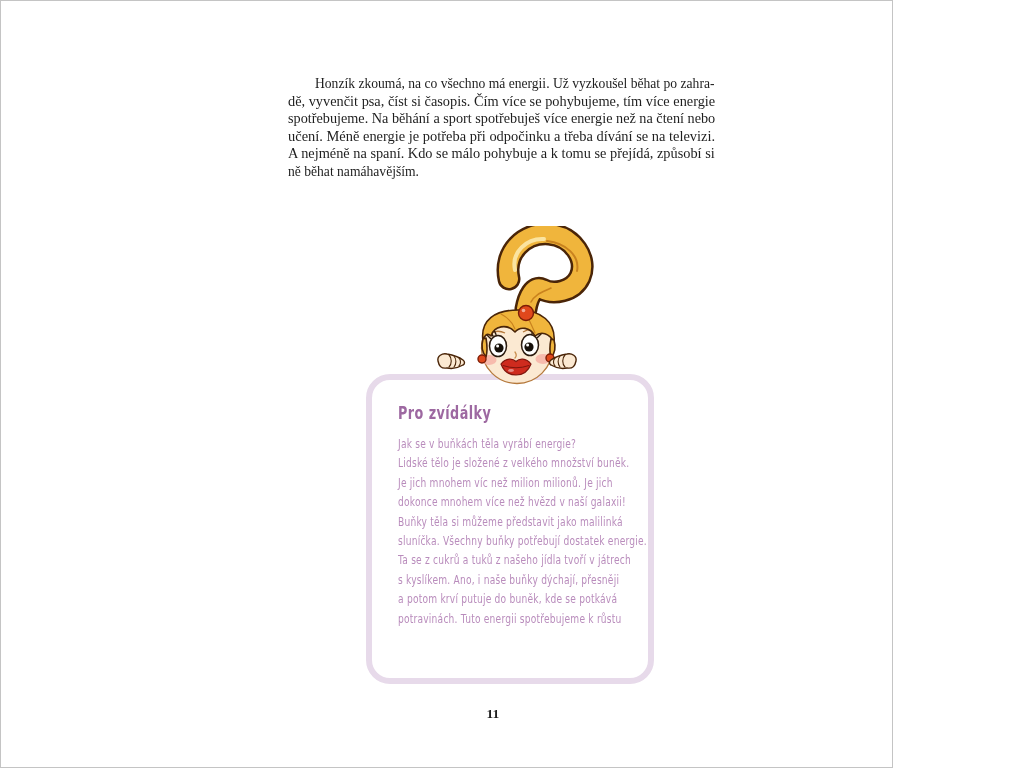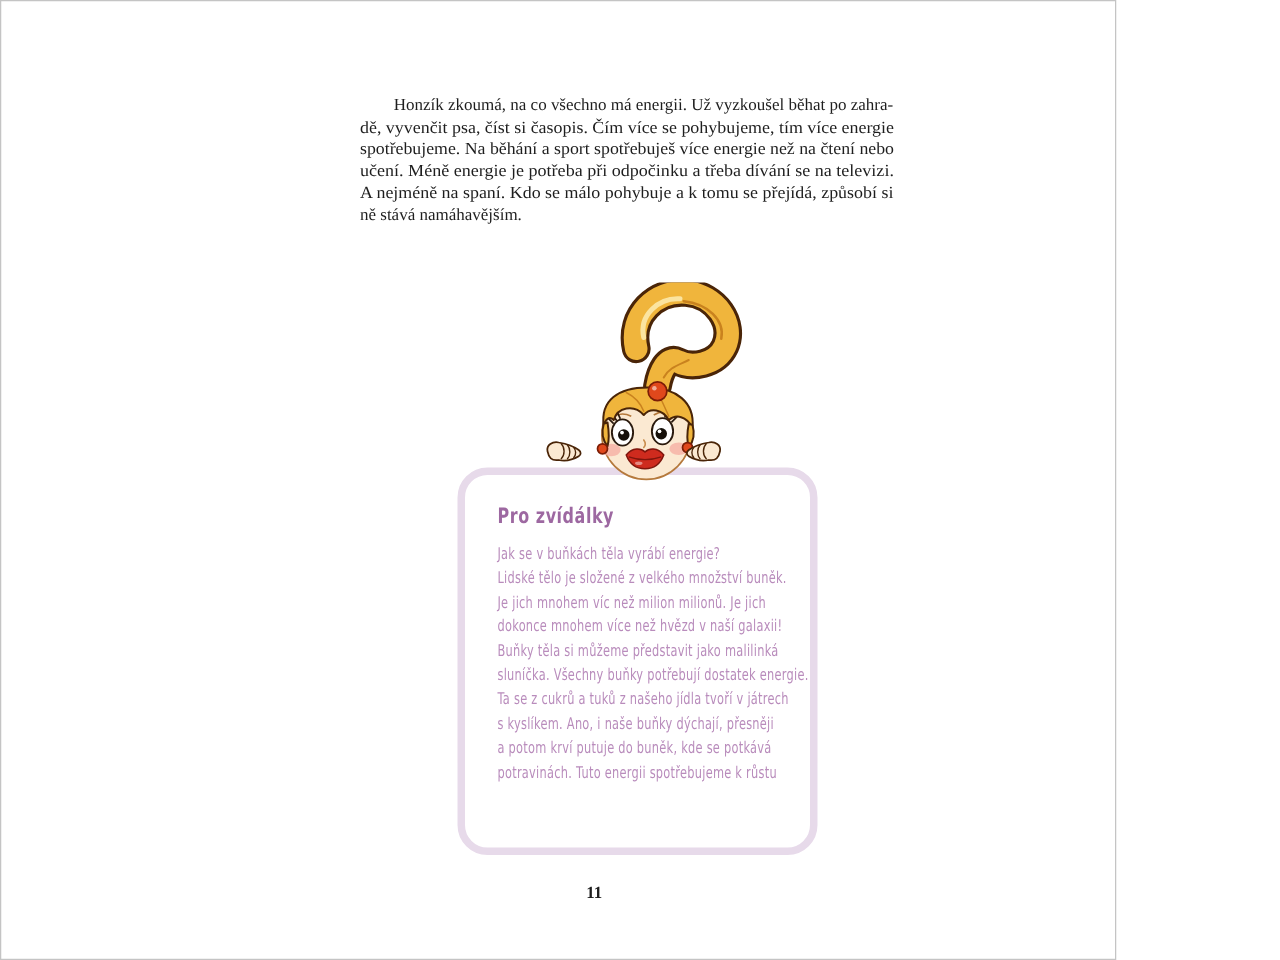--- a/index.html
+++ b/index.html
@@ -41,37 +41,37 @@
   .hair-fill{fill:var(--hair,#f0b53c);stroke:var(--outline,#4a2508);stroke-width:1.6;stroke-linejoin:round;}
   .hair-strand{stroke:var(--hair-dark,#c9821e);fill:none;stroke-linecap:round;}
   .hair-light{stroke:var(--hair-light,#fbe4a0);fill:none;stroke-linecap:round;}
   .skin{fill:var(--skin,#fbe9d2);}
   .skinline{stroke:var(--skin-line,#b5793c);}
   .red{fill:var(--bobble,#e0481c);stroke:#7c1d06;stroke-width:1.4;}
   .eye-dark{stroke:var(--eye-dark,#2a1a0e);}
   .lips{fill:var(--lips,#ce2b1e);stroke:var(--lips-dark,#7e150c);stroke-width:1.2;}
   
   .pagenum{
-    position:absolute;left:468px;top:705px;width:48px;text-align:left;
+    position:absolute;left:468px;top:705px;width:48px;text-align:center;
     font-family:"Liberation Serif",serif;font-weight:bold;font-size:13.5px;
     color:var(--ink,#1e1e1e);
   }
 </style>
 </head>
 <body>
 
 <div class="page">
 
   <div class="intro skip-last">
       <div class="iline"><span data-fit="" style="transform: scaleX(1);">Honzík zkoumá, na co všechno má energii. Už vyzkoušel běhat po zahra-</span></div>
       <div class="iline"><span data-fit="" style="transform: scaleX(1.0543);">dě, vyvenčit psa, číst si časopis. Čím více se pohybujeme, tím více energie</span></div>
       <div class="iline"><span data-fit="" style="transform: scaleX(1.0466);">spotřebujeme. Na běhání a sport spotřebuješ více energie než na čtení nebo</span></div>
       <div class="iline"><span data-fit="" style="transform: scaleX(1.0622);">učení. Méně energie je potřeba při odpočinku a třeba dívání se na televizi.</span></div>
       <div class="iline"><span data-fit="" style="transform: scaleX(1.0543);">A nejméně na spaní. Kdo se málo pohybuje a k tomu se přejídá, způsobí si</span></div>
-      <div class="iline"><span data-fit="">ně stává namáhavějším.</span></div>
+      <div class="iline"><span data-fit="">ně běhat namáhavějším.</span></div>
     </div>
 
   <div class="qbox">
     <h2 class="qbox-title"><span>Pro zvídálky</span></h2>
     <div class="qbox-body">
         <div class="bline"><span>Jak se v buňkách těla vyrábí energie?</span></div>
         <div class="bline"><span>Lidské tělo je složené z velkého množství buněk.</span></div>
         <div class="bline"><span>Je jich mnohem víc než milion milionů. Je jich</span></div>
         <div class="bline"><span>dokonce mnohem více než hvězd v naší galaxii!</span></div>
         <div class="bline"><span>Buňky těla si můžeme představit jako malilinká</span></div>

